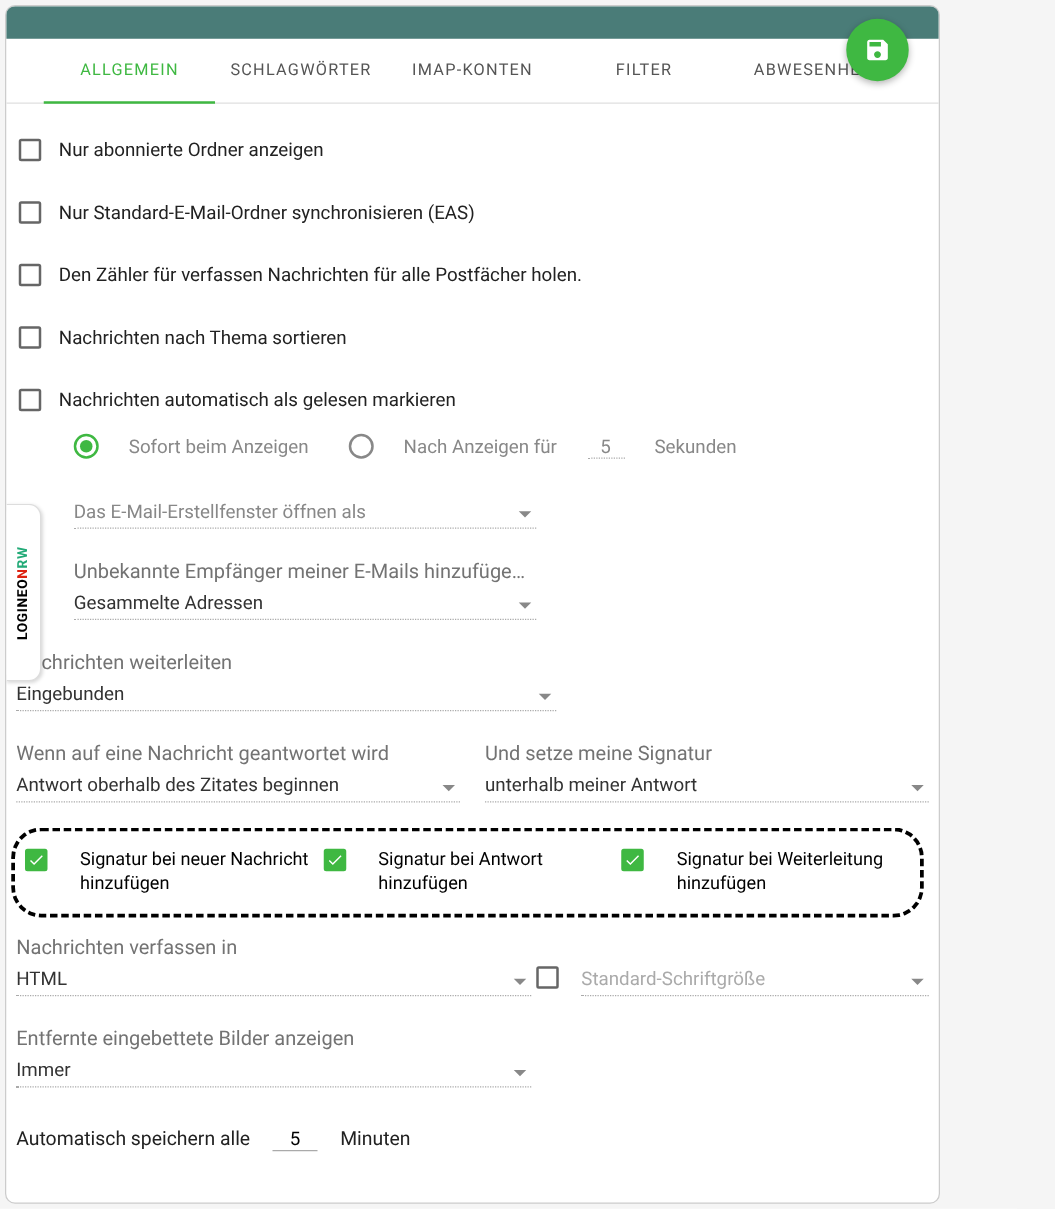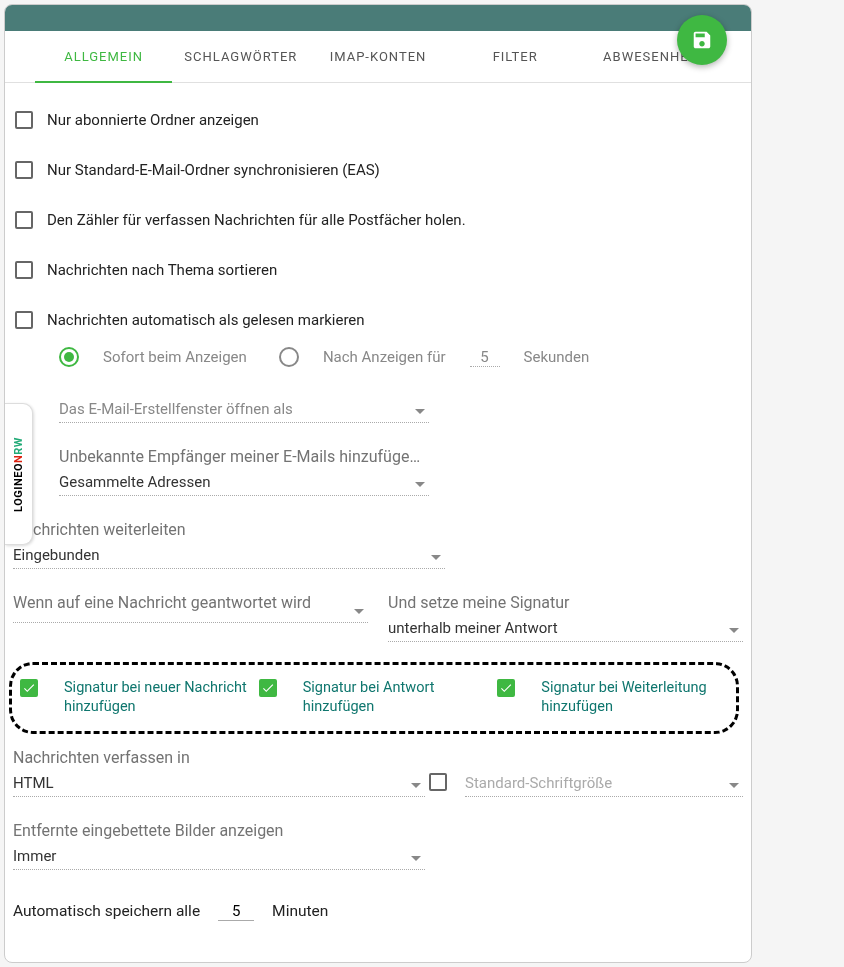--- a/index.html
+++ b/index.html
@@ -30,21 +30,21 @@
 .select-val{font-size:15px;color:#888}
 .select-val.dark{color:#333}
 .caret{position:absolute;right:4px;bottom:8px;width:0;height:0;border-left:5px solid transparent;border-right:5px solid transparent;border-top:5px solid #888}
 .full-row{margin-left:0;margin-bottom:24px}
 .full-row .select-wrap{width:432px}
 .two-col{display:flex;gap:20px;margin-bottom:20px}
 .two-col .col{flex:1}
 .two-col .select-wrap{width:100%}
 .highlight{border:3px dashed #000;border-radius:24px;padding:14px 8px;display:flex;gap:8px;margin-bottom:14px;margin-left:-4px;margin-right:4px}
 .highlight .hitem{flex:1;display:flex;align-items:flex-start;gap:12px}
-.highlight .hlbl{font-size:14.5px;color:#0f766e;line-height:1.3}
+.highlight .hlbl{font-size:14.5px;color:#000000;line-height:1.3}
 .bottom-row{display:flex;align-items:flex-end;gap:4px;margin-bottom:24px}
 .bottom-row .select-wrap{width:412px}
 .ph{color:#aaa}
 .autosave{display:flex;align-items:baseline;gap:18px;font-size:15.5px;color:#222;margin-top:12px}
 .autosave input{width:36px;border:none;border-bottom:1px solid #aaa;text-align:center;font-size:15px;background:transparent}
 .side-tab{position:absolute;left:0;top:398px;width:28px;height:142px;background:#fff;border:1px solid #ddd;border-left:none;border-radius:0 10px 10px 0;display:flex;align-items:center;justify-content:center;box-shadow:1px 1px 3px rgba(0,0,0,0.15)}
 .side-tab .vtxt{transform:rotate(-90deg);font-size:11px;font-weight:700;letter-spacing:0.5px;white-space:nowrap}
 .side-tab .p1{color:#000}
 .side-tab .p2{color:#d21}
 .side-tab .p3{color:#2a7}
@@ -124,20 +124,21 @@
       <div class="select-wrap">
         <span class="select-val dark">Eingebunden</span>
         <div class="caret"></div>
       </div>
     </div>
 
     <div class="two-col">
       <div class="col">
         <span class="select-label">Wenn auf eine Nachricht geantwortet wird</span>
         <div class="select-wrap">
+          <span class="select-val dark">Antwort oberhalb des Zitates beginnen</span>
           <div class="caret"></div>
         </div>
       </div>
       <div class="col">
         <span class="select-label">Und setze meine Signatur</span>
         <div class="select-wrap">
           <span class="select-val dark">unterhalb meiner Antwort</span>
           <div class="caret"></div>
         </div>
       </div>

